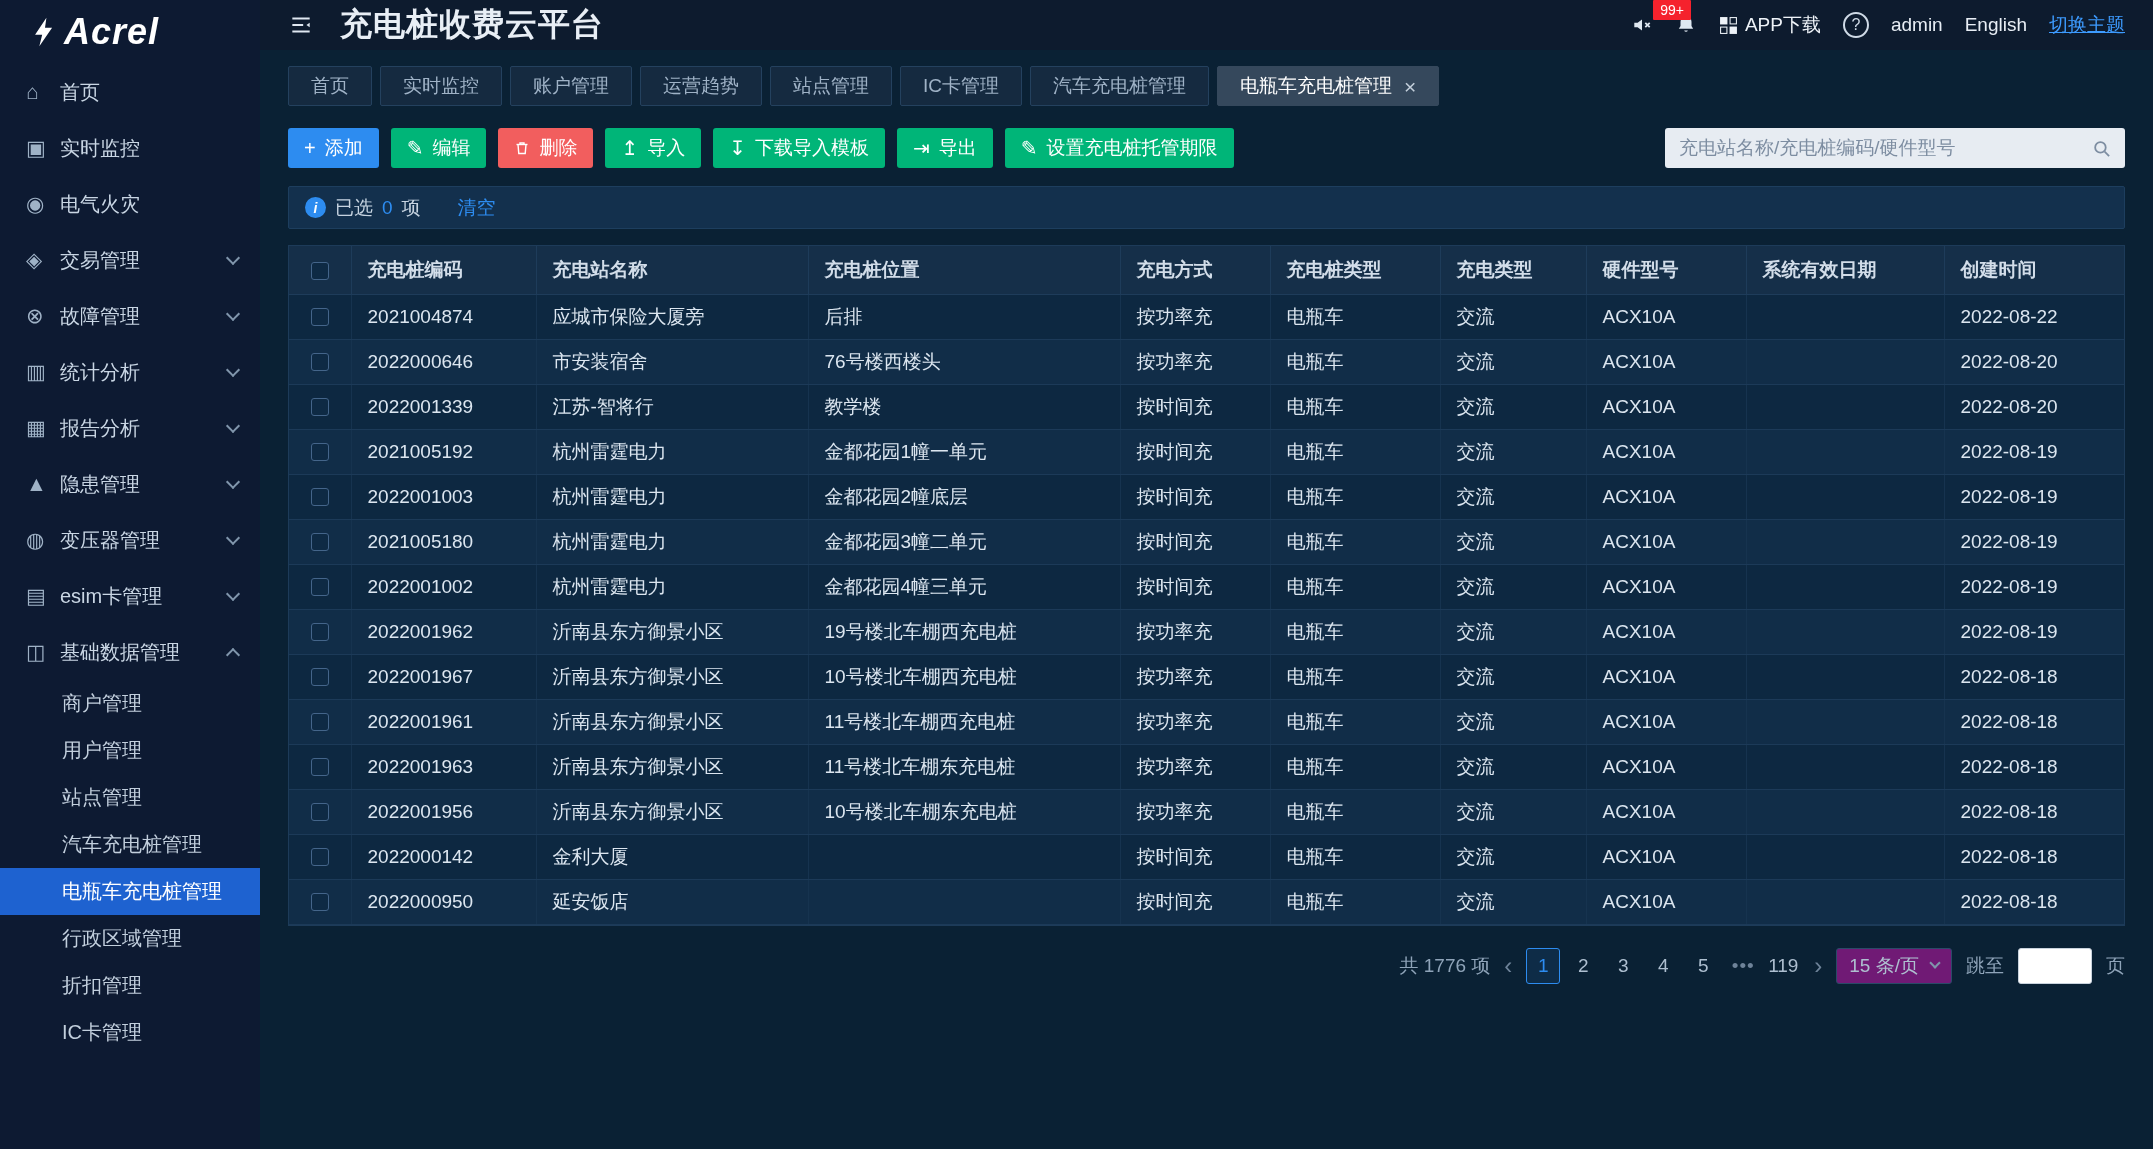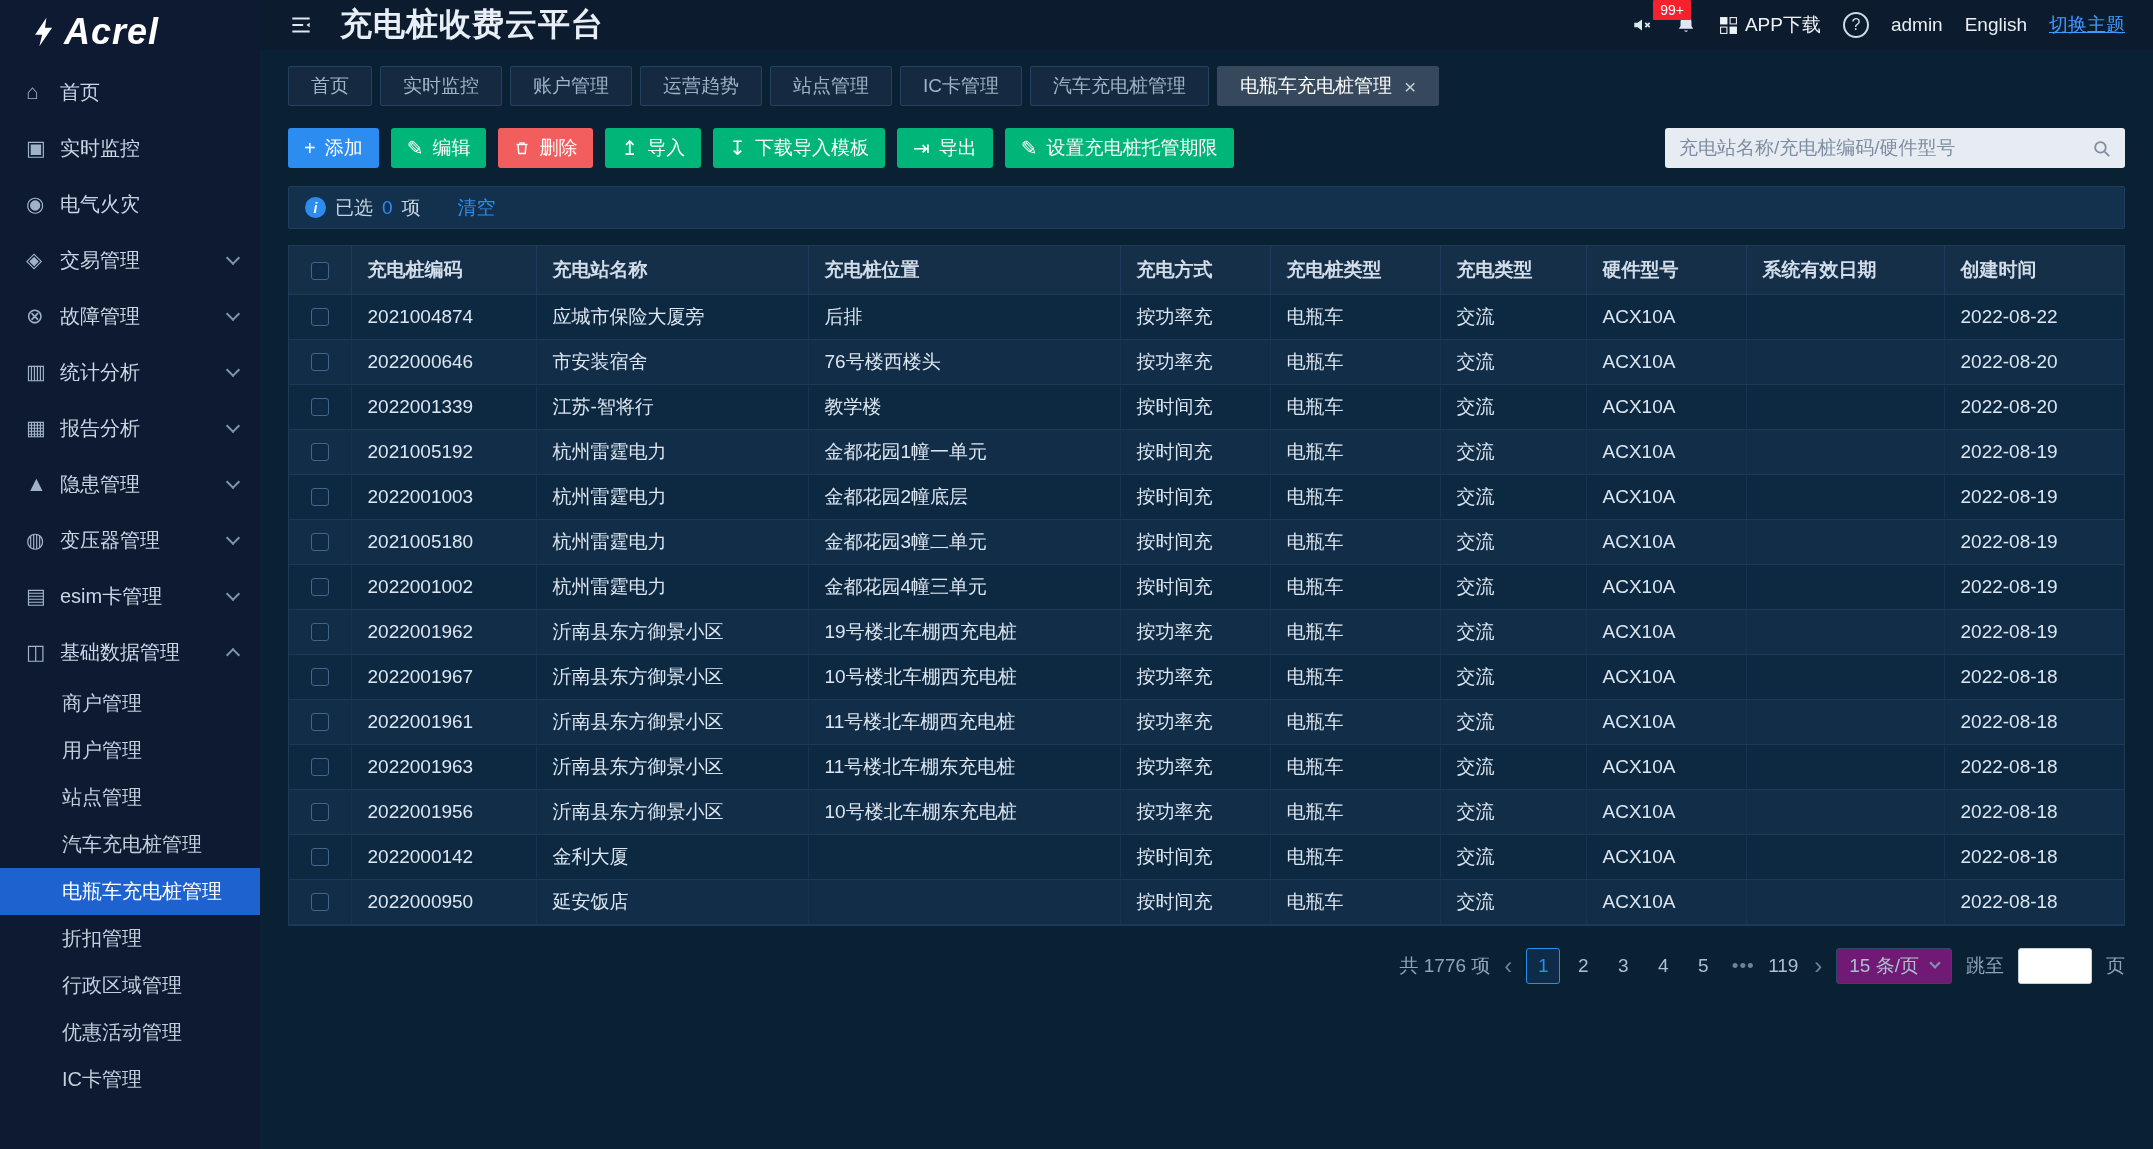--- a/index.html
+++ b/index.html
@@ -152,23 +152,22 @@
         <div class="side-item">
           <span class="s-icon">◫</span>
           <span class="s-label">基础数据管理</span>
           <span class="chev up"></span>
         </div>
         <div class="side-sub">商户管理</div>
         <div class="side-sub">用户管理</div>
         <div class="side-sub">站点管理</div>
         <div class="side-sub">汽车充电桩管理</div>
         <div class="side-sub active">电瓶车充电桩管理</div>
+        <div class="side-sub">行政区域管理</div>
         <div class="side-sub">折扣管理</div>
-        <div class="side-sub">行政区域管理</div>
-        <div class="side-sub">优惠活动管理</div>
         <div class="side-sub">IC卡管理</div>
       </nav>
   </aside>
 
   <div class="main">
 
     <header class="topbar">
       <span class="collapse-btn">
           <svg width="26" height="26" viewBox="0 0 24 24" fill="none" stroke="currentColor" stroke-width="2">
             <path d="M4 6h16M4 12h10M4 18h16"></path>

